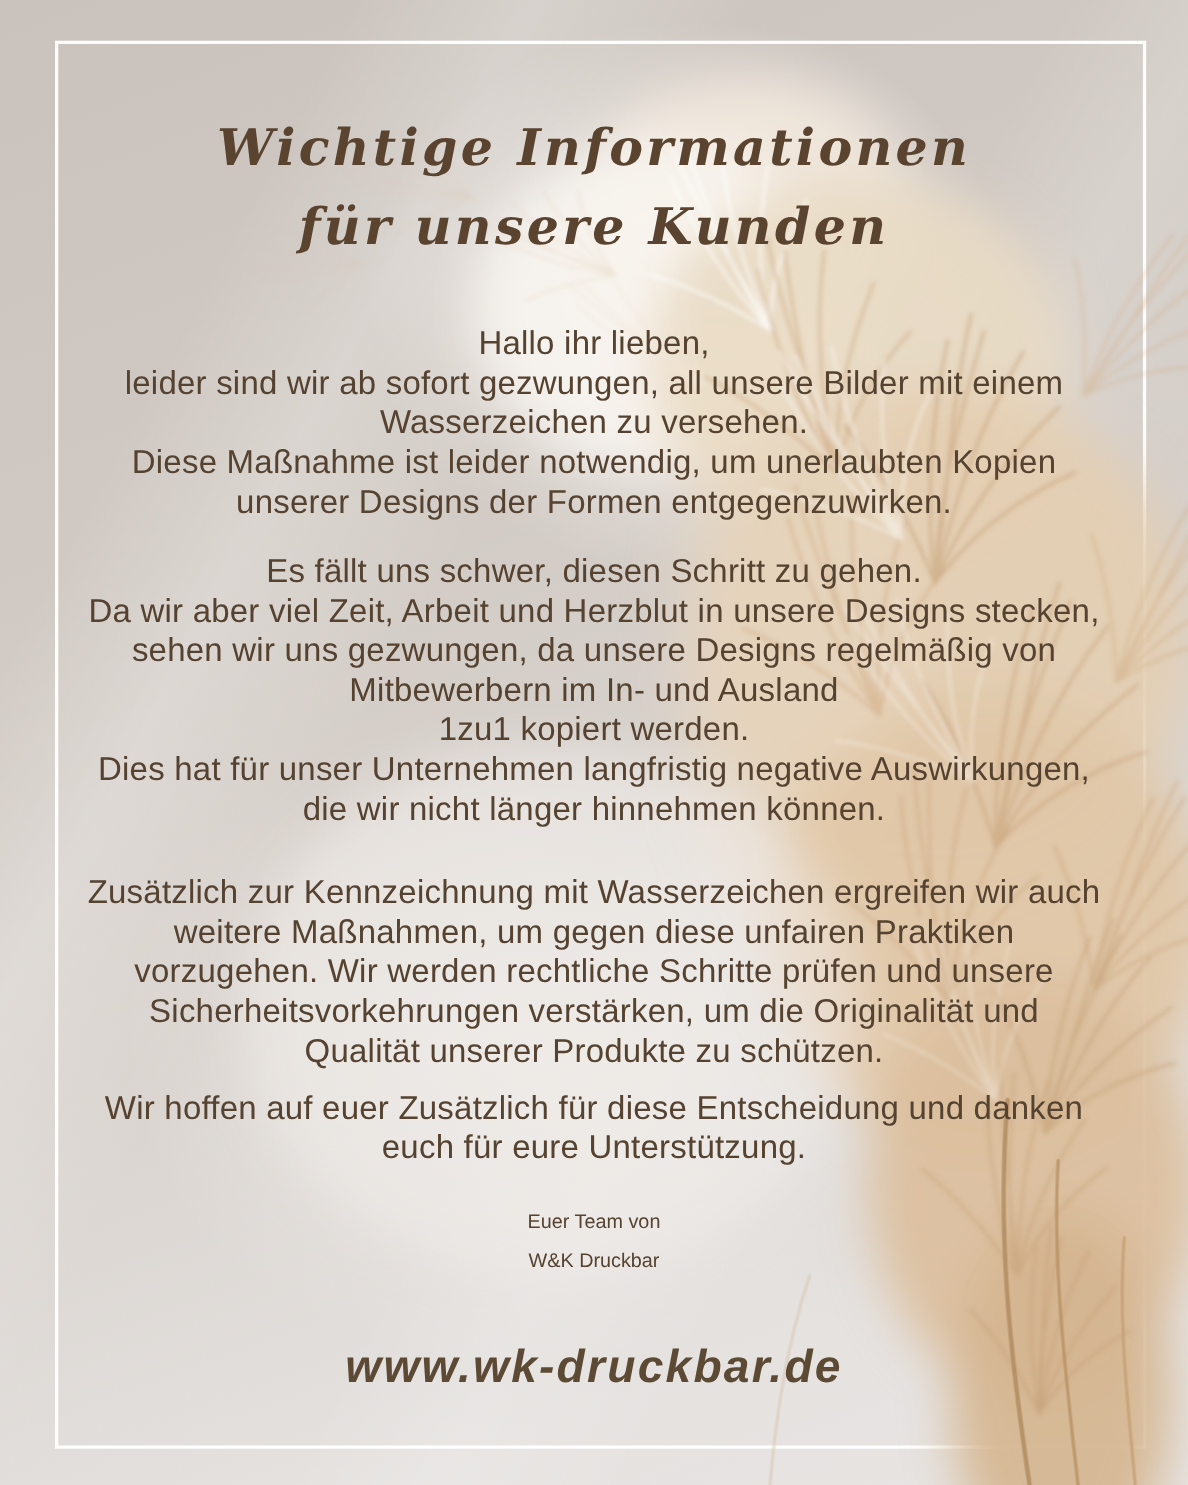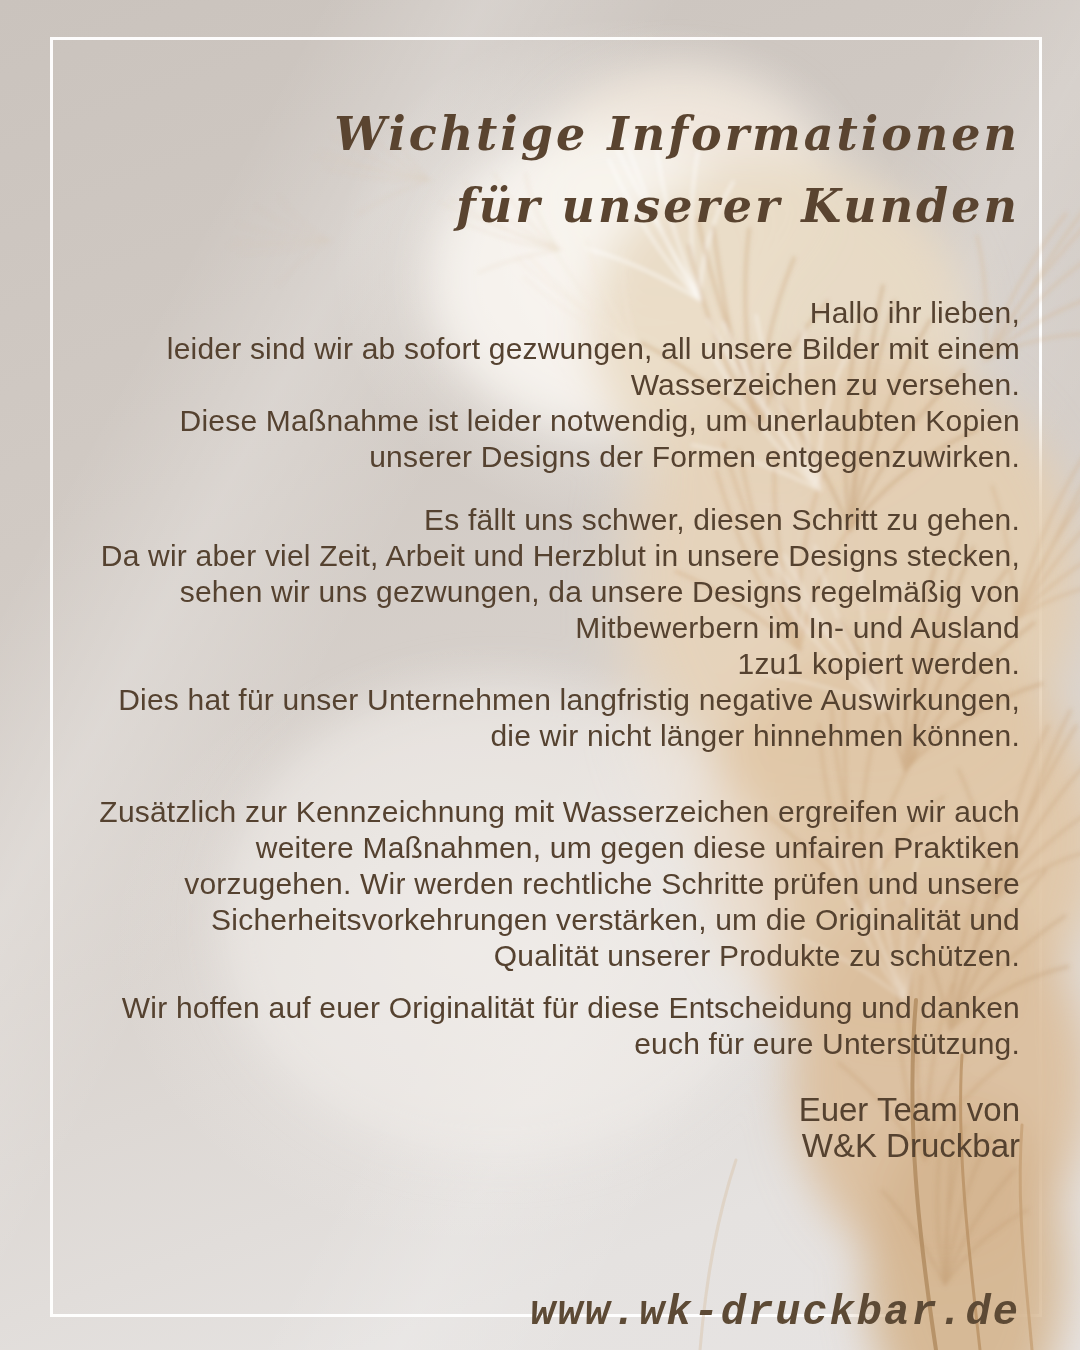--- a/index.html
+++ b/index.html
@@ -15,43 +15,43 @@
       linear-gradient(160deg, #cac3bd 0%, #d1cac4 32%, #d9d3ce 58%, #e5e2e0 85%, #e7e4e3 100%);
   }
   .grass{position:absolute;inset:0;z-index:2;}
   .frame{
     position:absolute;z-index:1;
     left:50px;top:37px;right:38px;bottom:33px;
     border:3px solid rgba(255,255,255,.95);
     pointer-events:none;
   }
   .content{position:absolute;inset:0;z-index:4;}
-  .content > div{position:absolute;left:60px;right:60px;text-align:right;}
+  .content > div{position:absolute;left:60px;right:60px;text-align:center;}
   .title{
     top:98px;
     font-family:"DejaVu Serif", serif;
     font-style:italic;font-weight:600;
     font-size:46px;line-height:72px;
     letter-spacing:3px;
     color:#5a4430;
   }
   .para{
     font-size:30px;line-height:36px;
     color:#554230;
     white-space:pre-line;
     letter-spacing:.2px;
   }
   .p1{top:295px;} .p2{top:502px;} .p3{top:782px;margin-top:12px;} .p4{top:990px;}
   .signoff{
     top:1092px;
-    font-size:33px;line-height:36px;color:#554230;white-space:pre-line;
+    font-size:18px;line-height:36px;color:#554230;white-space:pre-line;
   }
   .website{
-    top:1283px;
-    font-family:Liberation Mono, monospace;
+    top:1212px;
+    font-family:Liberation Sans, sans-serif;
     font-style:italic;font-weight:600;
     font-size:42px;line-height:60px;
     letter-spacing:2px;
     color:#5d4a35;
   }
 </style>
 </head>
 <body>
 
 <div class="poster">
@@ -115,40 +115,40 @@
       <path d="M1032 1350 C 1026 1280, 1016 1205, 1022 1125" stroke="#c6a176" stroke-width="3"></path>
       <path d="M700 1350 C 706 1280, 716 1220, 736 1160" stroke="#d8c4ac" stroke-width="3" opacity="0.6"></path>
     </g>
   </svg>
 
   <div class="frame"></div>
 
   <div class="content">
     <div class="title">
       <span style="display:block">Wichtige Informationen</span>
-      <span style="display:block">für unserer Kunden</span>
+      <span style="display:block">für unsere Kunden</span>
     </div>
 
     <div class="para p1">Hallo ihr lieben,
 leider sind wir ab sofort gezwungen, all unsere Bilder mit einem
 Wasserzeichen zu versehen.
 Diese Maßnahme ist leider notwendig, um unerlaubten Kopien
 unserer Designs der Formen entgegenzuwirken.</div>
     <div class="para p2">Es fällt uns schwer, diesen Schritt zu gehen.
 Da wir aber viel Zeit, Arbeit und Herzblut in unsere Designs stecken,
 sehen wir uns gezwungen, da unsere Designs regelmäßig von
 Mitbewerbern im In- und Ausland
 1zu1 kopiert werden.
 Dies hat für unser Unternehmen langfristig negative Auswirkungen,
 die wir nicht länger hinnehmen können.</div>
     <div class="para p3">Zusätzlich zur Kennzeichnung mit Wasserzeichen ergreifen wir auch
 weitere Maßnahmen, um gegen diese unfairen Praktiken
 vorzugehen. Wir werden rechtliche Schritte prüfen und unsere
 Sicherheitsvorkehrungen verstärken, um die Originalität und
 Qualität unserer Produkte zu schützen.</div>
-    <div class="para p4">Wir hoffen auf euer Originalität für diese Entscheidung und danken
+    <div class="para p4">Wir hoffen auf euer Zusätzlich für diese Entscheidung und danken
 euch für eure Unterstützung.</div>
 
     <div class="signoff">Euer Team von
 W&amp;K Druckbar</div>
     <div class="website">www.wk-druckbar.de</div>
   </div>
 </div>
 
 </body></html>

